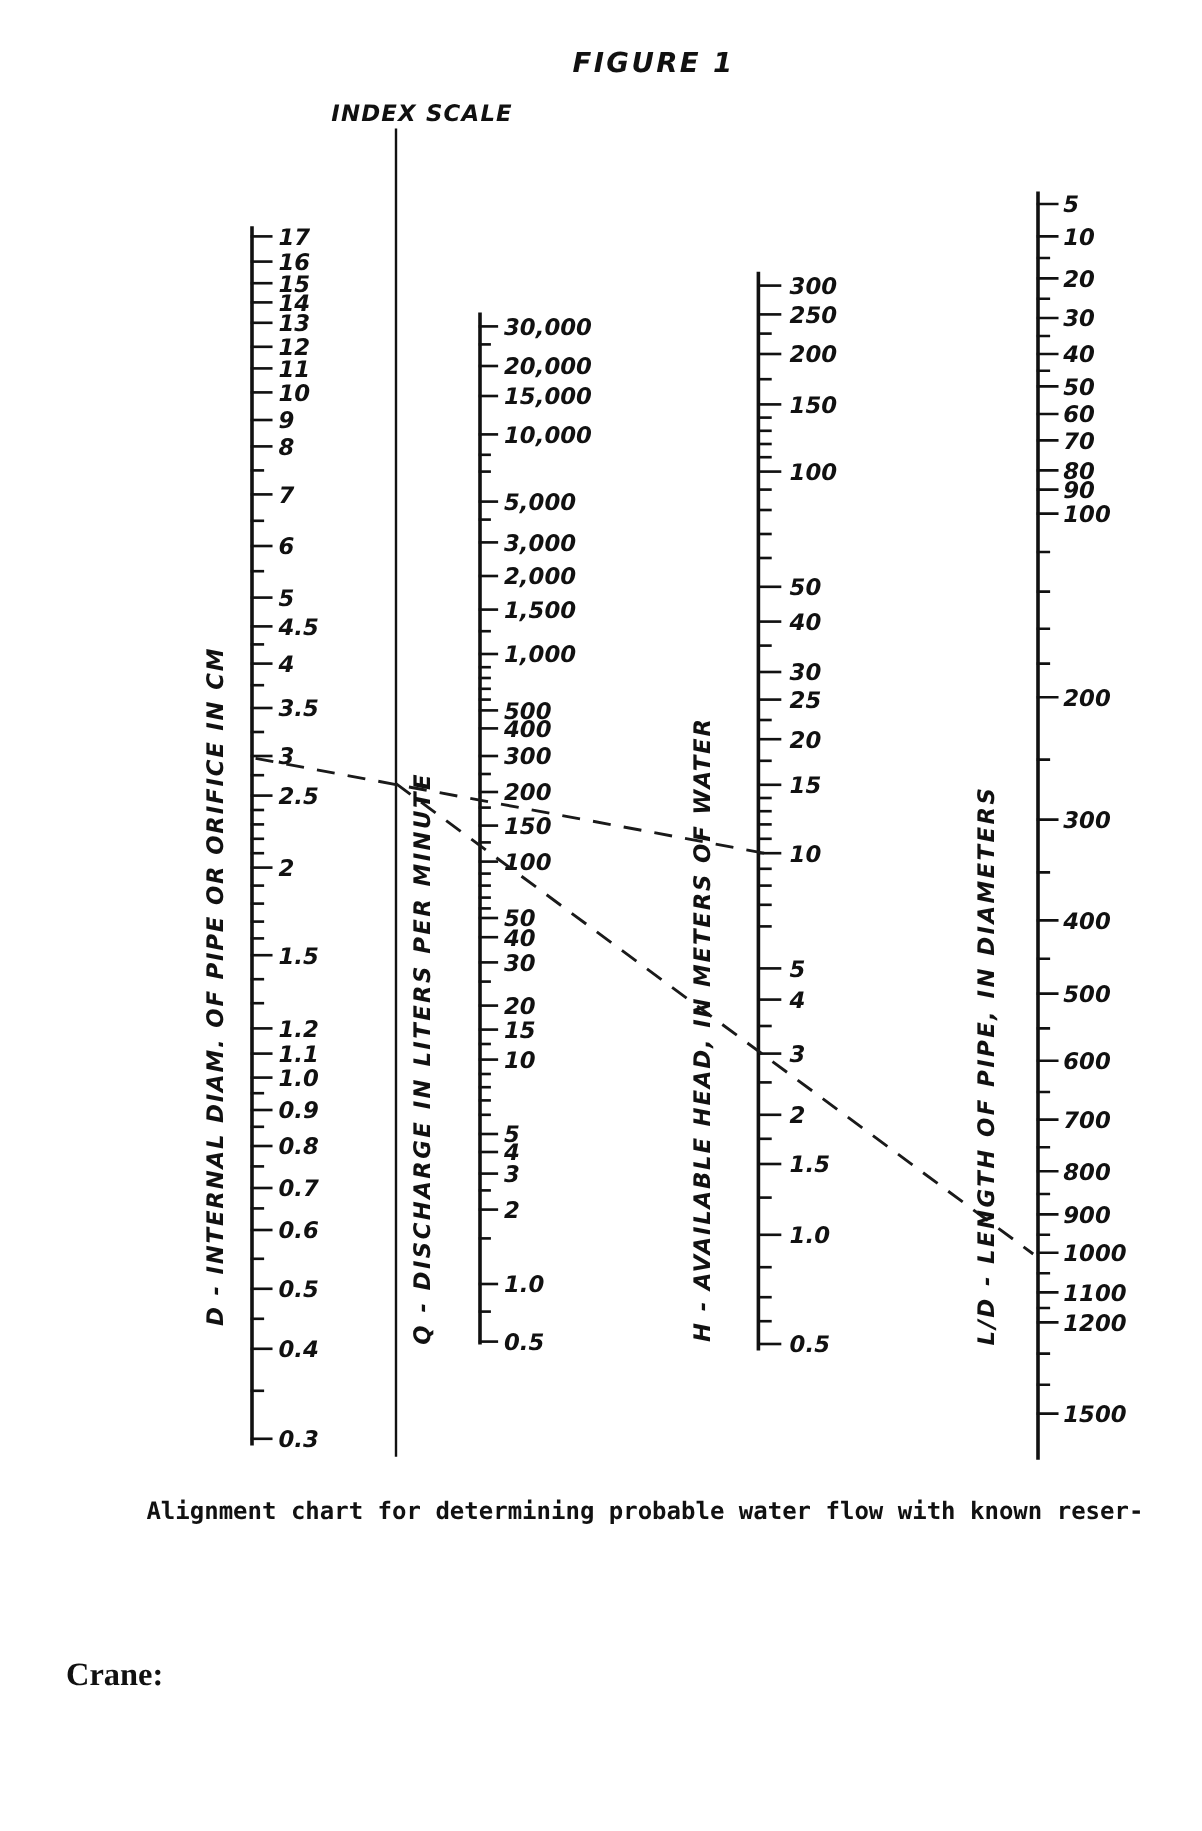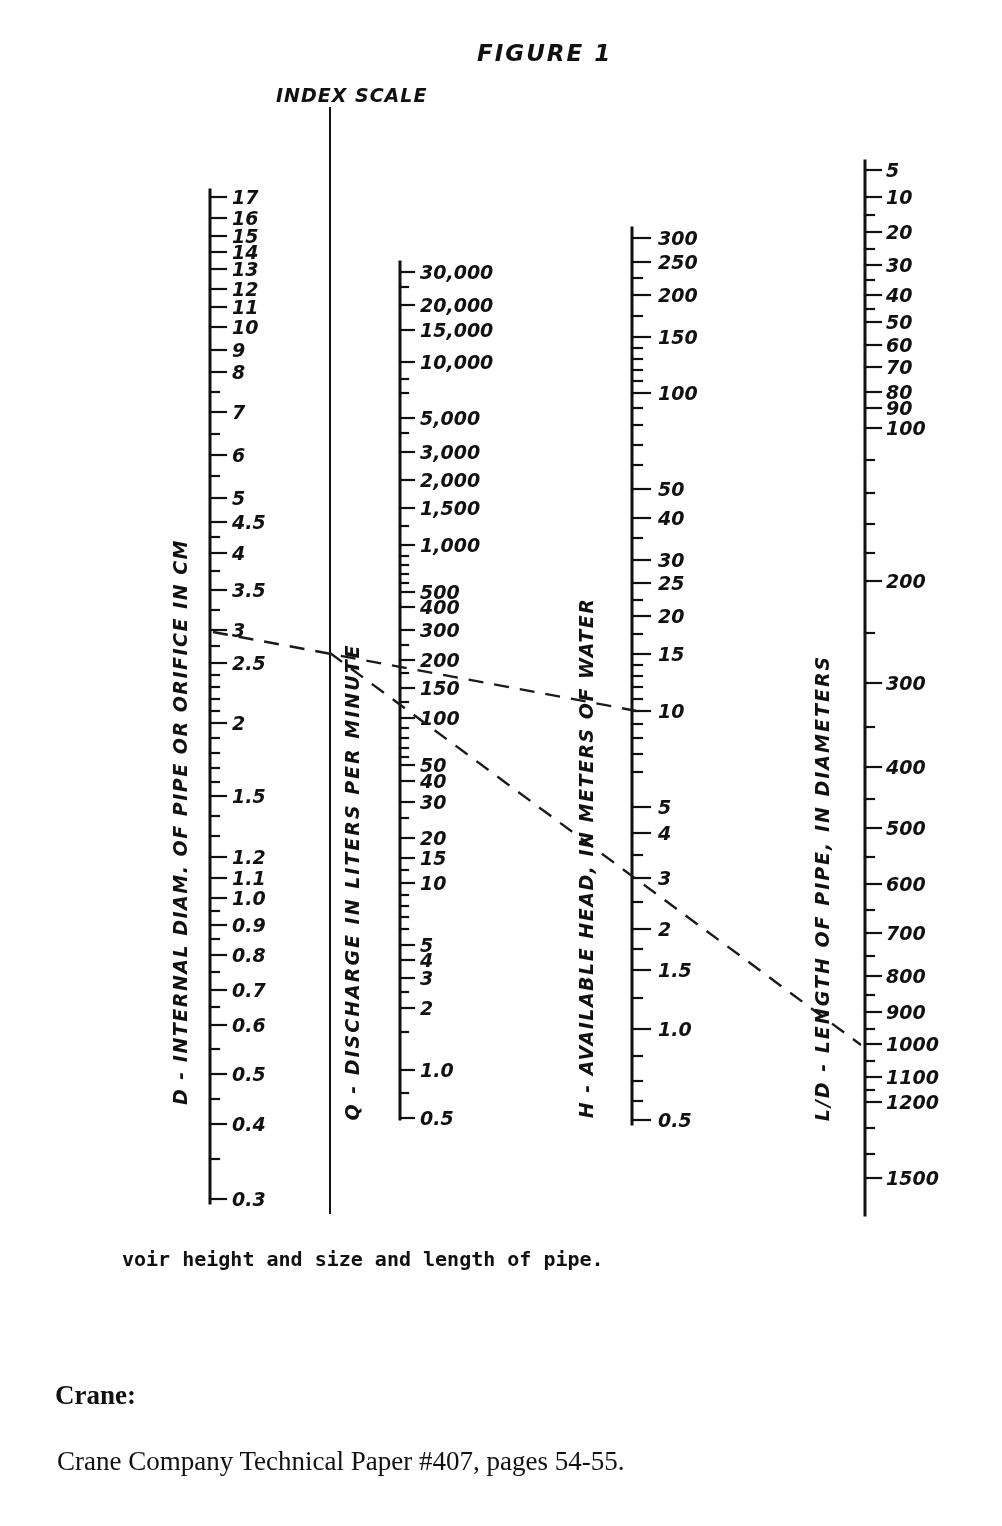--- a/index.html
+++ b/index.html
@@ -357,19 +357,18 @@
       <line x1="213" y1="632" x2="637" y2="711" class="example-line"></line>
       <line x1="330" y1="653" x2="861" y2="1045" class="example-line"></line>
     </svg>
 
   <div class="scale-title" id="title-d">D - INTERNAL DIAM. OF PIPE OR ORIFICE IN CM</div>
   <div class="scale-title" id="title-q">Q - DISCHARGE IN LITERS PER MINUTE</div>
   <div class="scale-title" id="title-h">H - AVAILABLE HEAD, IN METERS OF WATER</div>
   <div class="scale-title" id="title-ld">L/D - LENGTH OF PIPE, IN DIAMETERS</div>
 
   <div class="caption">
-    <div>voir height and size and length of pipe.</div>
+    <div>Alignment chart for determining probable water flow with known reser-</div>
   </div>
 
   <div class="source-heading">Crane:</div>
-  <div class="source-text">Crane Company Technical Paper #407, pages 54-55.</div>
 
 </div>
 
 </body></html>

